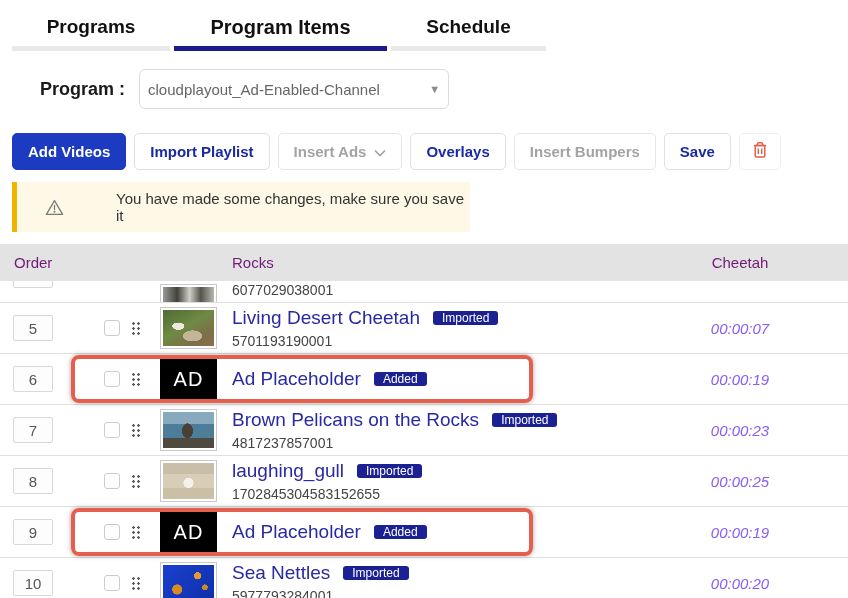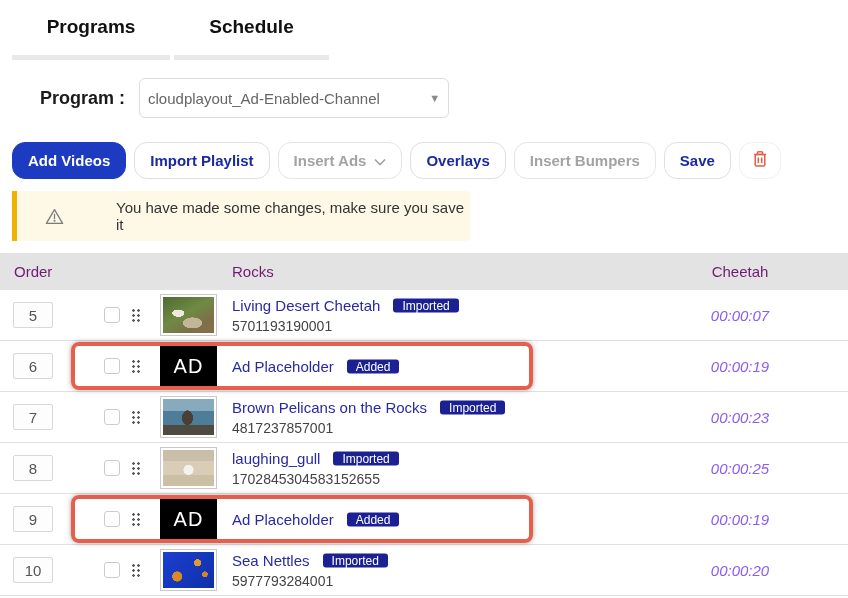--- a/index.html
+++ b/index.html
@@ -1,39 +1,39 @@
 <!DOCTYPE html>
 <html><head>
 <meta charset="utf-8">
 <style>
   * { margin:0; padding:0; box-sizing:border-box; }
   html,body { width:848px; height:598px; overflow:hidden; background:#fff;
     font-family:"Liberation Sans", sans-serif; color:#1a1a1a; }
 
   
   .tabs { display:flex; gap:4px; padding:16px 0 0 12px; }
-  .tab { text-align:center; padding-bottom:17px; border-bottom:5px solid #e9e9e9;
+  .tab { text-align:center; padding-bottom:7px; border-bottom:5px solid #e9e9e9;
     font-weight:bold; font-size:19px; color:#111; cursor:pointer; }
   .tab-programs { width:158px; }
   .tab-program-items { width:213px; font-size:20px; border-bottom-color:#1b1b8f; }
   .tab-schedule { width:155px; }
 
   
   .program-row { display:flex; align-items:center; margin:18px 0 0 40px; }
   .program-label { font-weight:bold; font-size:18px; color:#1a1a1a; }
   .program-select { margin-left:14px; width:310px; height:40px; border:1px solid #dcdcdc;
     border-radius:6px; background:#fff; display:flex; align-items:center;
     justify-content:space-between; padding:0 8px; cursor:pointer; }
   .program-select .value { color:#666; font-size:15px; }
   .program-select .arrow { color:#8a8a8a; font-size:11px; }
 
   
   .toolbar { display:flex; align-items:center; gap:8px; margin:24px 0 0 12px; height:37px; }
   .btn { height:37px; display:inline-flex; align-items:center; gap:8px; padding:0 15px;
-    background:#fff; border:1px solid #e0e0e0; border-radius:13px; font-weight:bold;
+    background:#fff; border:1px solid #e0e0e0; border-radius:5px; font-weight:bold;
     font-size:15px; color:#1b2aa0; cursor:pointer; font-family:inherit; }
   .btn-primary { background:#1c3bc0; border-color:#1c3bc0; color:#fff; }
   .btn-disabled { color:#a3a3a3; border-color:#e6e6e6; cursor:default; }
   .btn-icon { width:42px; justify-content:center; border-color:#f0f0f0; }
   .chev { display:inline-block; }
 
   
   .warning { margin:12px 0 0 12px; width:458px; height:50px; background:#fdf9e6;
     border-left:5px solid #f0b400; display:flex; align-items:center;gap:16px; }
   .warning .w-icon { margin-left:28px; display:flex; }
@@ -84,37 +84,38 @@
       radial-gradient(circle 5px at 68% 30%, #e09a30 0 70%, transparent 75%),
       radial-gradient(circle 4px at 82% 62%, #cf8828 0 70%, transparent 75%),
       linear-gradient(135deg,#1b3fd0,#1030a8); }
 
   .thumb-ad { position:absolute; left:160px; top:50%; transform:translateY(-50%);
     width:57px; height:42px; background:#000; color:#fff; display:flex; align-items:center;
     justify-content:center; font-size:20px; letter-spacing:1px; }
 
   .name-block { position:absolute; left:232px; top:50%; transform:translateY(-50%); }
   .name-line { display:flex; align-items:center; gap:13px; }
-  .name-link { color:#2929a3; font-size:15px; text-decoration:none; cursor:pointer; }
+  .name-link { color:#2929a3; font-size:19px; text-decoration:none; cursor:pointer; }
   .badge { background:#1b2093; color:#fff; font-size:12px; padding:0 9px; border-radius:3px; }
   .video-id { color:#444; font-size:14px; margin-top:4px; }
   .row-partial .video-id { position:absolute; left:232px; top:1px; margin:0; }
 
   .duration { position:absolute; left:680px; width:120px; top:50%; transform:translateY(-50%);
     text-align:center; color:#8b5cf6; font-size:15px;font-style:italic; }
 
   .highlight-box { position:absolute; left:71px; width:462px; top:1px; bottom:1px;
     border:4px solid #e4604d; border-radius:8px; pointer-events:none; z-index:2;
     box-shadow:0 0 5px rgba(90,90,90,0.55); }
 </style>
 </head>
 <body>
 
 <div class="tabs">
   <div class="tab tab-programs">Programs</div>
+  <div class="tab tab-program-items">Program Items</div>
   <div class="tab tab-schedule">Schedule</div>
 </div>
 
 <div class="program-row">
   <span class="program-label">Program :</span>
   <div class="program-select">
     <span class="value">cloudplayout_Ad-Enabled-Channel</span>
     <span class="arrow">▼</span>
   </div>
 </div>
@@ -156,20 +157,27 @@
   <span class="w-text">You have made some changes, make sure you save it</span>
 </div>
 
 <div class="table">
   <div class="thead">
     <span class="th-order">Order</span>
     <span class="th-name">Rocks</span>
     <span class="th-duration">Cheetah</span>
   </div>
 
+  <div class="row row-partial">
+    <div class="order-box"></div>
+    <div class="thumb">
+        <div class="ph ph-gray"></div>
+      </div>
+    <div class="video-id">6077029038001</div>
+  </div>
 
   <div class="row">
     <div class="order-box">5</div>
     <span class="checkbox"></span>
     <span class="drag-handle"></span>
     <div class="thumb">
         <div class="ph ph-cheetah"></div>
       </div>
     <div class="name-block">
       <div class="name-line">

